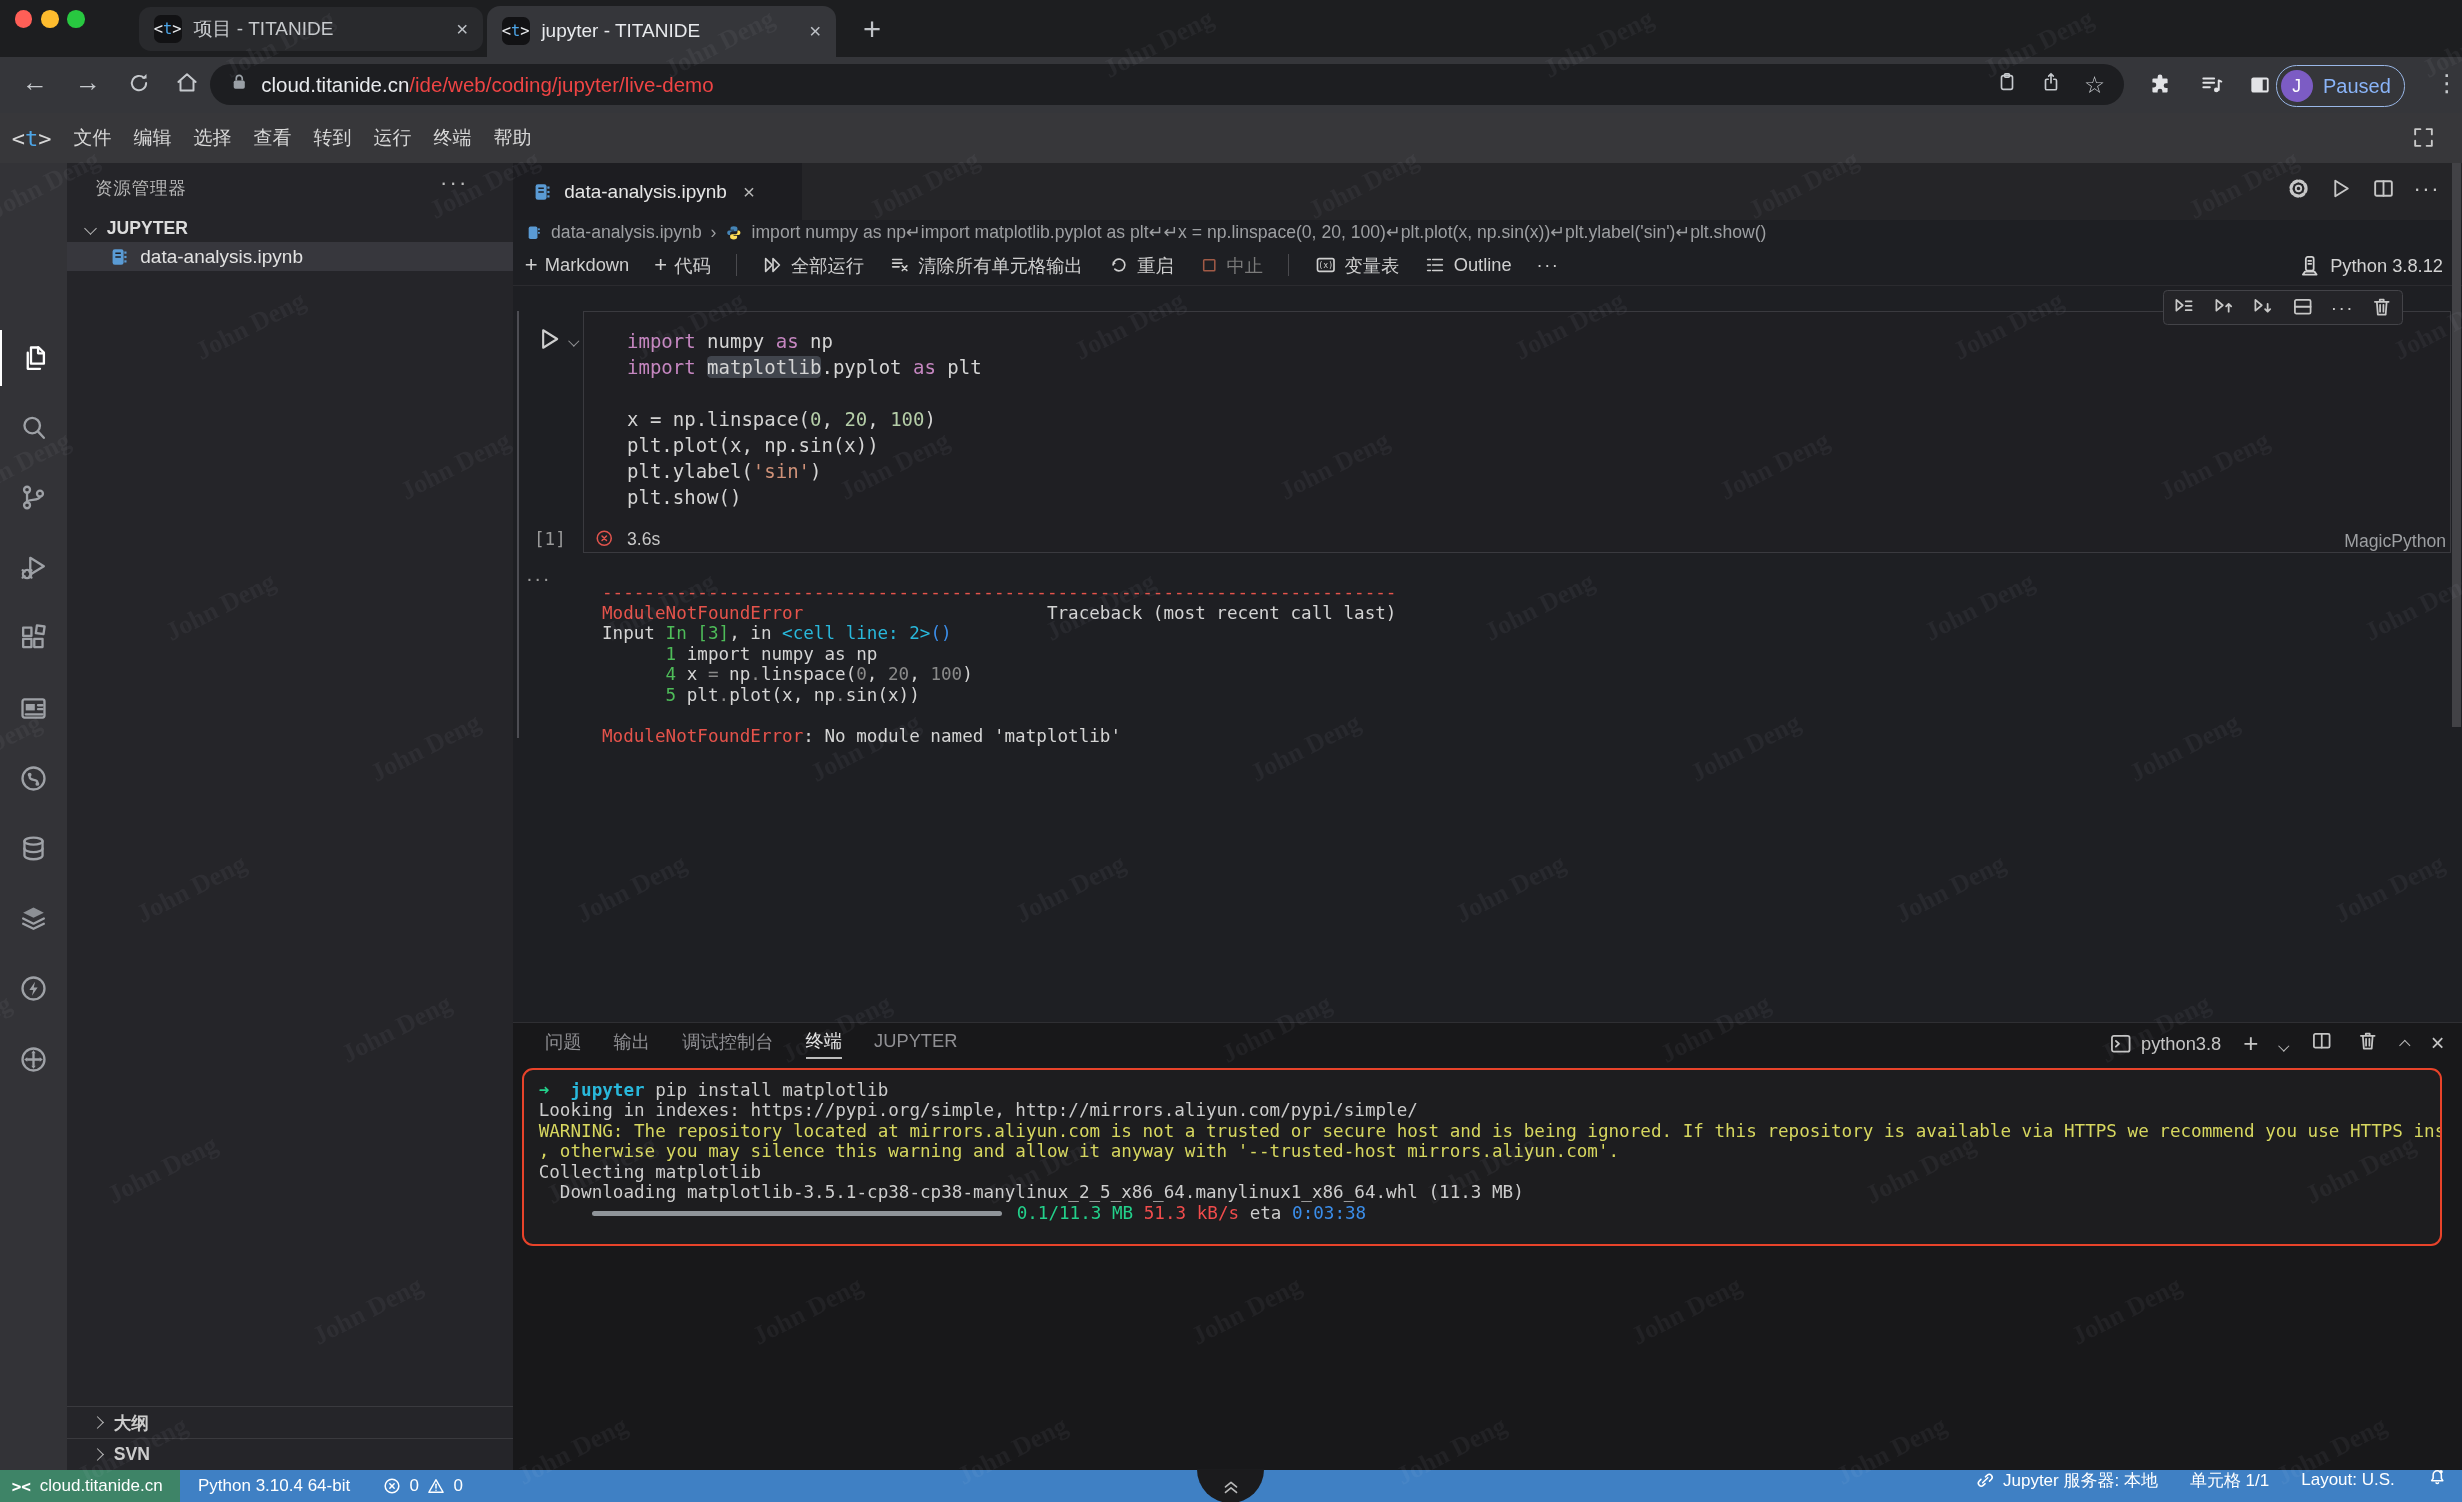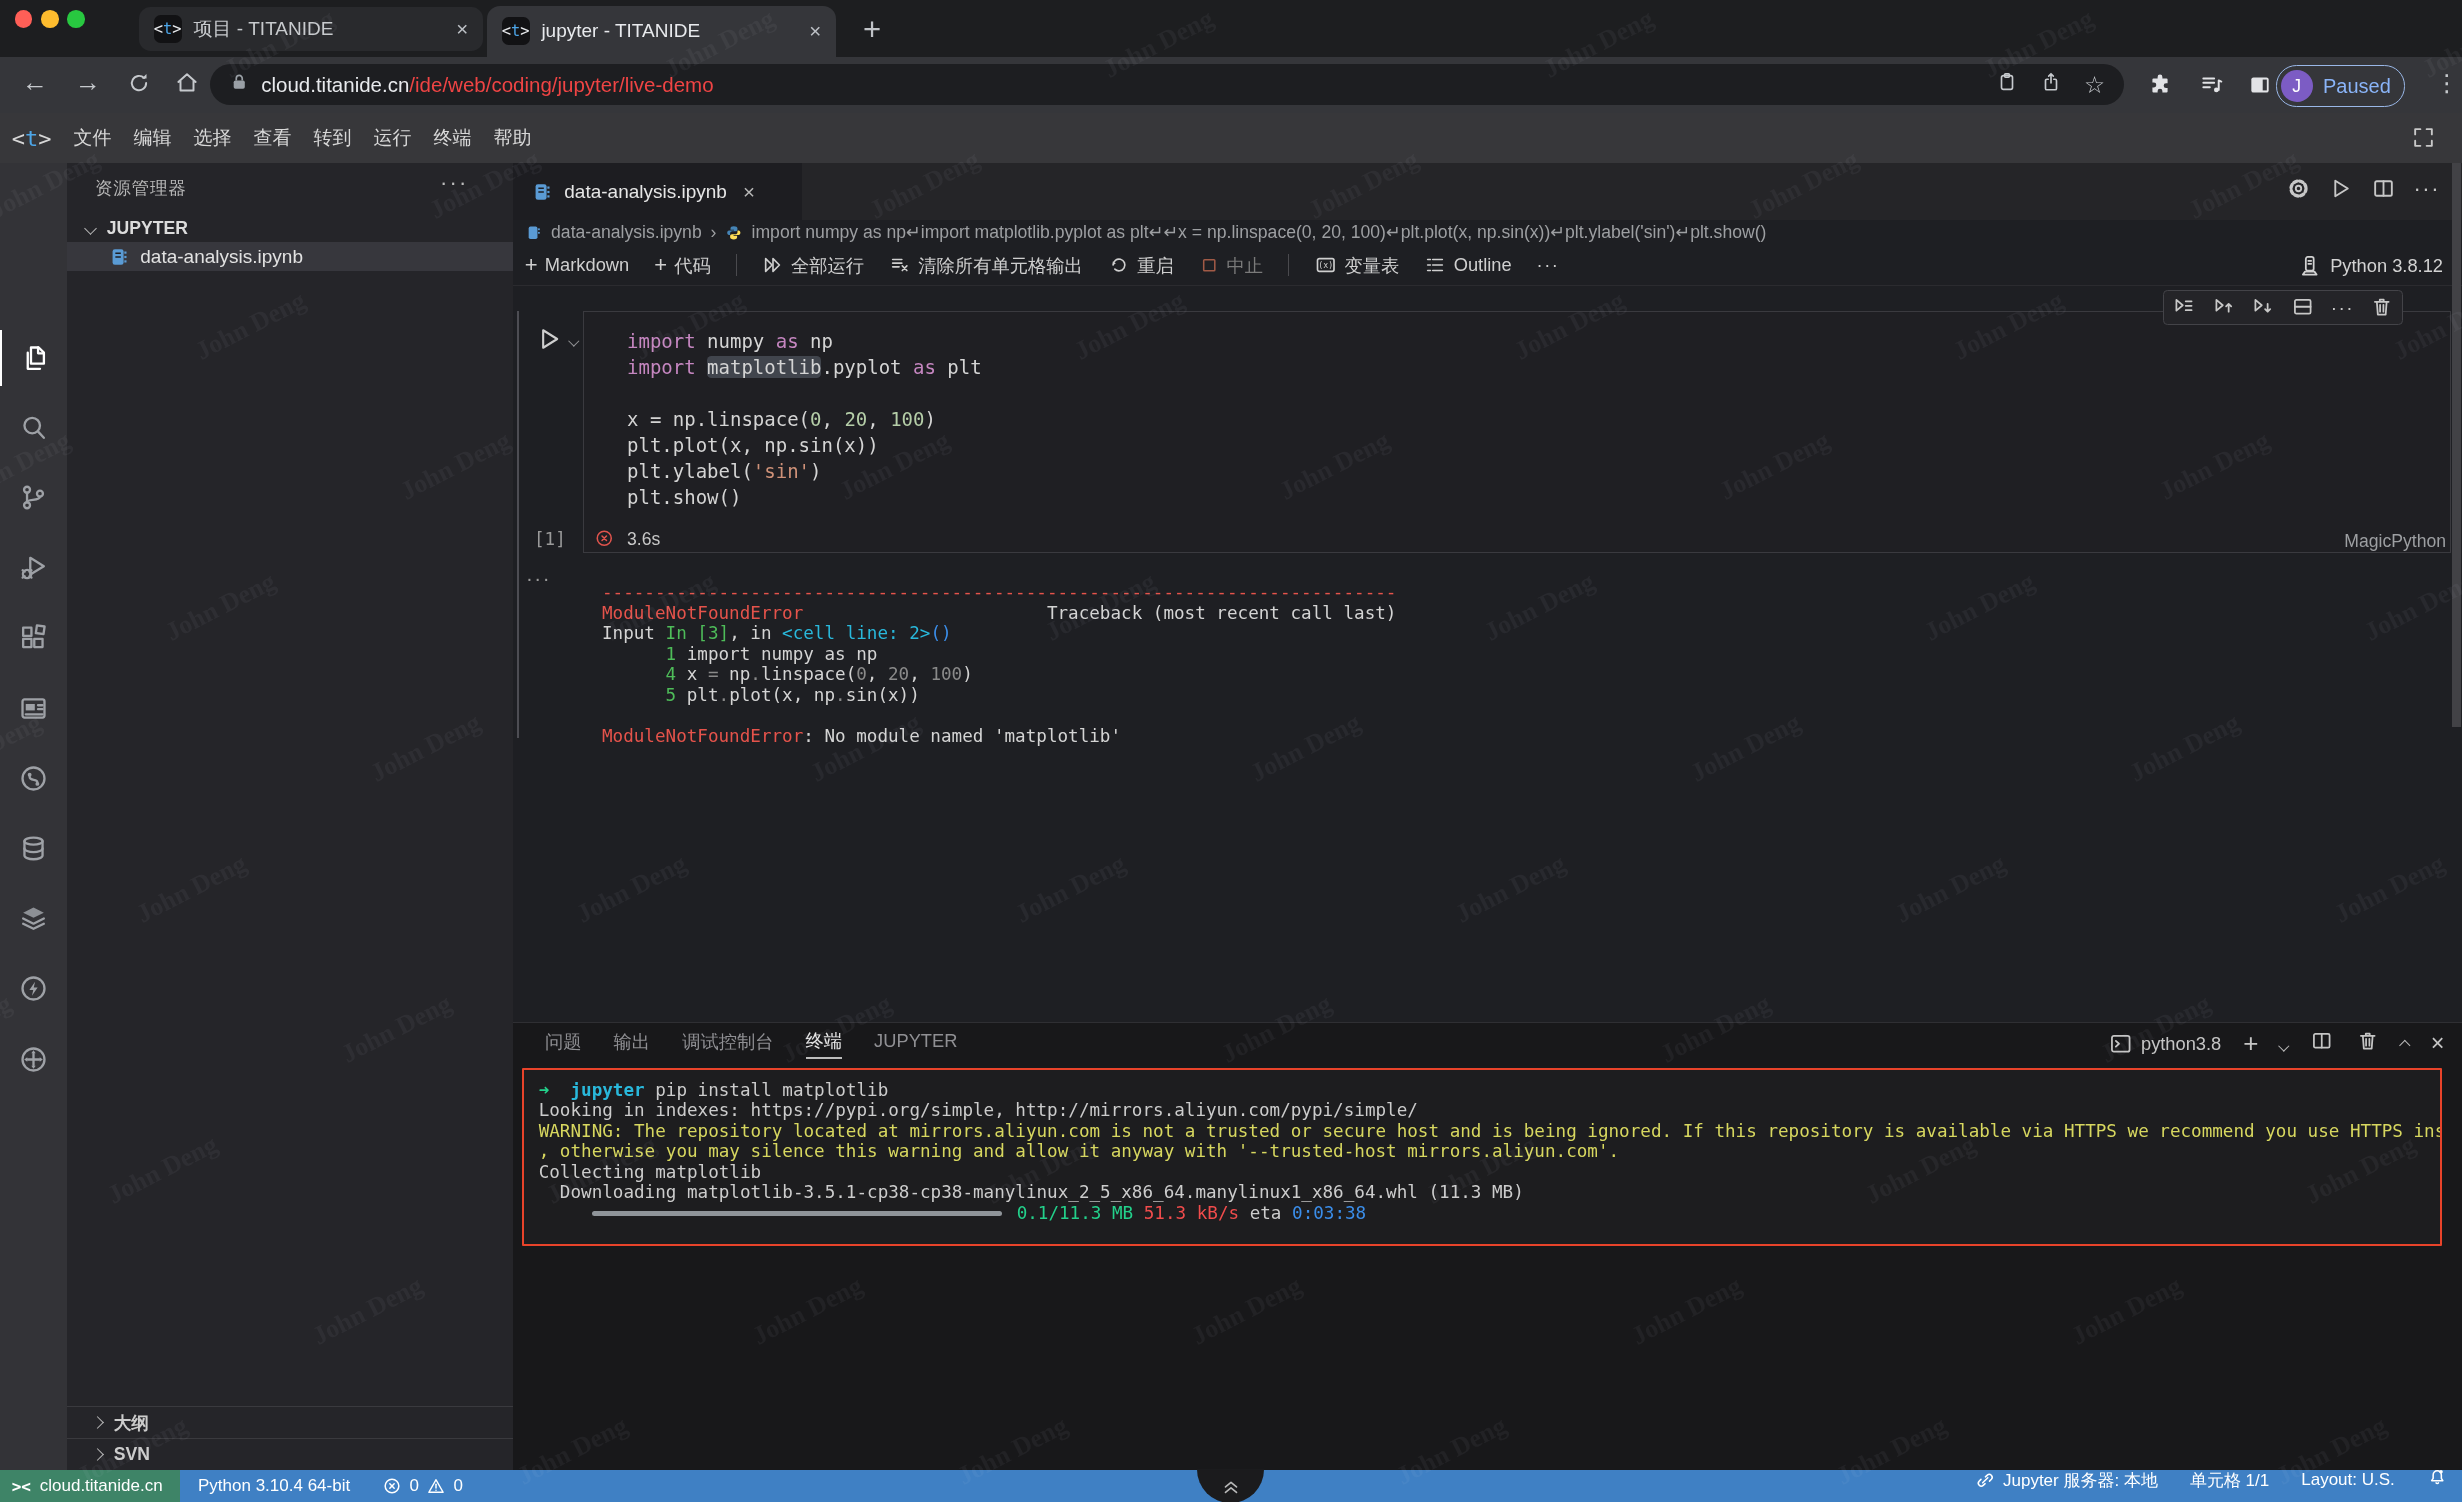--- a/index.html
+++ b/index.html
@@ -92,21 +92,21 @@
   .tk-tp{color:#cccccc;}.tk-tg{color:#23d18b;}.tk-cb{color:#29b8db;font-weight:bold;}
   .tk-y{color:#d7d75f;}.tk-rd{color:#f14c4c;}.tk-bl{color:#3b8eea;}
   .pbar{display:inline-block;width:410px;height:5.1px;background:#8f9499;border-radius:2.9px;vertical-align:middle;margin-right:4.4px;}
 
   
   .panel{left:513px;top:1022px;width:1949px;height:448px;background:#18181a;border-top:0.7px solid #2f2f33;box-sizing:border-box;}
   .ptabs{left:545px;top:1025px;display:flex;gap:32px;font-size:18.3px;color:#8f8f93;height:37px;align-items:center;}
   .ptab{padding-bottom:4.4px;}
   .ptab.on{color:#e7e7e7;border-bottom:2.2px solid #bdbdbd;}
   .pright{right:17.6px;top:1025px;left:auto;position:absolute;display:flex;gap:22px;align-items:center;height:37px;color:#c5c5c5;font-size:18.3px;}
-  .termbox{left:522px;top:1068px;width:1920px;height:178px;border:2.2px solid #e8432a;border-radius:1px;background:#1d1d1f;
+  .termbox{left:522px;top:1068px;width:1920px;height:178px;border:2.2px solid #e8432a;border-radius:11px;background:#1d1d1f;
            box-sizing:border-box;overflow:hidden;padding:9.5px 0 0 14.7px;}
   .termbox .tline{white-space:pre;font-family:"DejaVu Sans Mono",monospace;font-size:17.6px;line-height:20.5px;height:20.5px;color:#cccccc;}
 
   
   .statusbar{left:0;top:1470px;width:2462px;height:32px;background:#3f80c4;color:#fff;font-size:17px;}
   .stgreen{left:0;top:0;width:180px;height:32px;background:#3e8467;display:flex;align-items:center;gap:8.8px;
            padding-left:11.7px;box-sizing:border-box;position:absolute;}
   .stleft{position:absolute;left:198px;top:0;height:32px;display:flex;align-items:center;gap:32px;}
   .stgrp{display:flex;align-items:center;gap:7.3px;}
   .stright{position:absolute;right:14.7px;top:0;height:20px;display:flex;align-items:center;gap:32px;}

